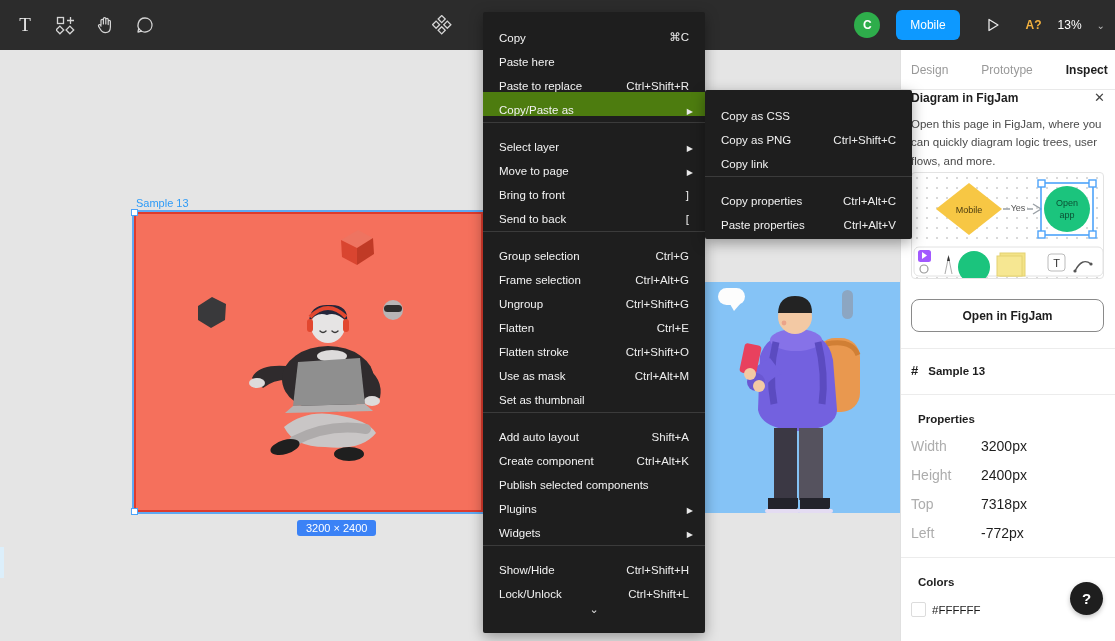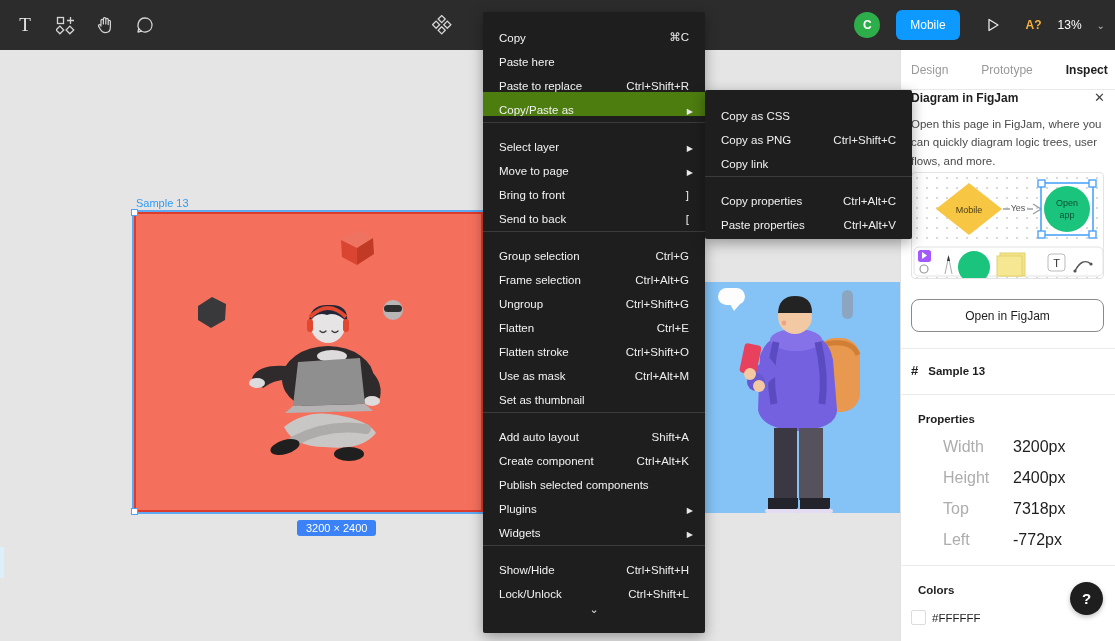--- a/index.html
+++ b/index.html
@@ -49,27 +49,27 @@
   .tab { font-size:12px; color:#999; }
   .tab.active { color:#1E1E1E; font-weight:bold; }
   .panel { padding:0 10px; }
   .fj-head { display:flex; align-items:center; }
   .fj-title { flex:1; font-size:12px; font-weight:bold; color:#1E1E1E; }
   .fj-close { color:#444; font-size:13px; }
   .fj-body { font-size:11.5px; line-height:1.6; color:#4a4a4a; margin-top:10px; }
   .fj-preview { margin-top:2px; width:193px; height:107px; border:1px solid #E3E3E3; border-radius:4px; position:relative; overflow:hidden;
     background-image:radial-gradient(#D9D9D9 1px, transparent 1.2px); background-size:10px 10px; background-color:#fff; }
   .fj-open-btn { margin-top:20px; width:193px; height:33px; background:#fff; border:1px solid #8a8a8a; border-radius:8px;
-    font-size:12px; font-weight:400; color:#1E1E1E; display:flex; align-items:center; justify-content:center; font-family:"Liberation Sans",sans-serif; }
+    font-size:12px; font-weight:700; color:#1E1E1E; display:flex; align-items:center; justify-content:center; font-family:"Liberation Sans",sans-serif; }
   .sep { border-top:1px solid #ECECEC; margin:16px -10px 0; }
   .sel-row { display:flex; align-items:center; gap:10px; margin-top:14px; }
   .hash-ic { font-size:13px; font-weight:bold; color:#1E1E1E; }
   .sel-name { font-size:11.5px; font-weight:bold; color:#1E1E1E; }
   .sec-title { font-size:11.5px; font-weight:bold; color:#1E1E1E; margin-top:18px;padding-left:7px; }
-  .prop-row { display:flex; margin-top:13px; font-size:16px;margin-left:32px; }
+  .prop-row { display:flex; margin-top:13px; font-size:14px; }
   .prop-label { width:70px; color:#ADADAD; }
   .prop-value { color:#1E1E1E; font-weight:500; }
   .color-row { display:flex; align-items:center; gap:6px; margin-top:14px; }
   .swatch { width:15px; height:15px; border:1px solid #DCDCDC; border-radius:2px; background:#FFFFFF; }
   .color-hex { font-size:11.5px; color:#1E1E1E; }
   .help-btn { position:absolute; right:12px; top:582px; width:33px; height:33px; border-radius:50%; background:#1E1E1E;
     color:#fff; font-size:15px; font-weight:bold; display:flex; align-items:center; justify-content:center; z-index:25; box-shadow:0 2px 5px rgba(0,0,0,.25); }
   svg text { font-family:"Liberation Sans", sans-serif; }
 </style>
 </head>

